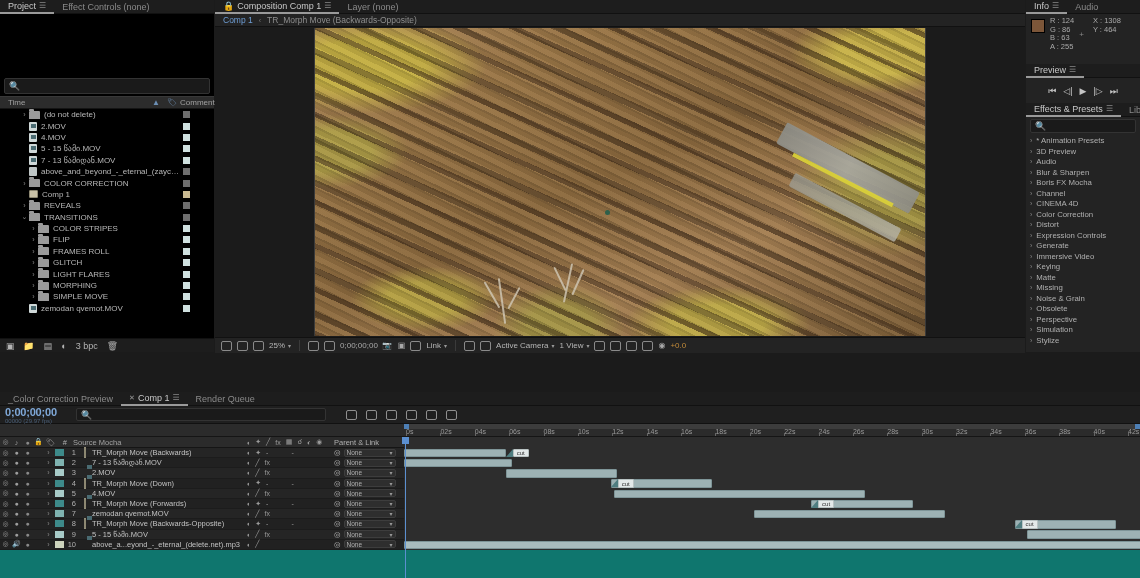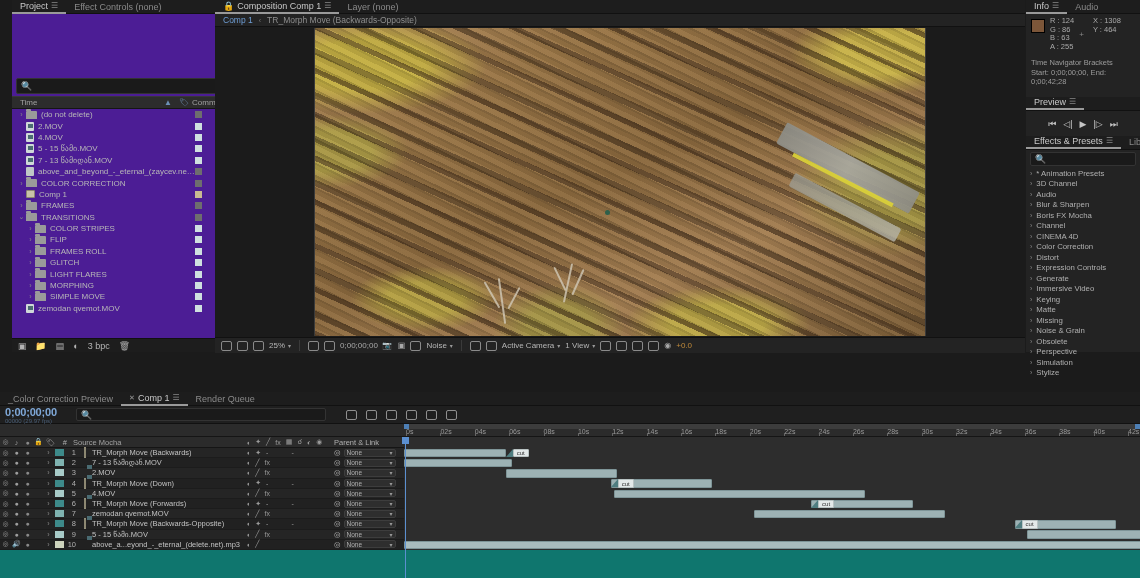--- a/index.html
+++ b/index.html
@@ -14,31 +14,31 @@
   }
   .panel { position:absolute; background:#232323; }
 
   
   .tabbar { height:14px; background:#1d1d1d; display:flex; align-items:center; border-bottom:1px solid #111; }
   .tab { padding:0 8px; height:14px; line-height:14px; color:#8a8a8a; font-size:9px; white-space:nowrap; display:flex; align-items:center; gap:3px; }
   .tab.active { color:#c8c8c8; border-bottom:2px solid #9a9a9a; }
   .tab .hamb { font-size:8px; color:#888; }
 
   
-  #projectPanel { left:12px; top:0; width:214px; height:352px; background:#4c1d95; }
+  #projectPanel { left:0; top:0; width:214px; height:352px; background:#000000; }
   .proj-blank { height:62px; }
   .search-row { height:16px; margin:2px 4px; background:#1a1a1a; border:1px solid #333; border-radius:2px; display:flex; align-items:center; padding:0 4px; gap:4px; }
   .search-row .mag { color:#777; font-size:9px; }
   .col-head { height:13px; background:#2c2c2c; border-top:1px solid #383838; border-bottom:1px solid #151515;
               display:flex; align-items:center; font-size:8px; color:#a0a0a0; }
   .col-head .cname { padding-left:8px; flex:1; }
   .col-head .cicon { width:16px; text-align:center; color:#6c8fb5; }
   .col-head .ccomment { width:34px; }
   .proj-list { overflow:hidden; }
-  .proj-row { height:11.4px; display:flex; align-items:center; font-size:8px; color:#b8b8b8; padding-left:3px; }
+  .proj-row { height:11.4px; display:flex; align-items:center; font-size:8px; color:#b8b8b8; padding-left:18px; }
   .tw { width:9px; text-align:center; color:#888; font-size:7px; }
   .folder-ic { width:11px; height:8px; background:#9a9a9a; border-radius:1px 1px 0 0; position:relative; margin-right:4px; flex:none;}
   .folder-ic:before { content:''; position:absolute; left:0; top:-2px; width:5px; height:2px; background:#9a9a9a; border-radius:1px 1px 0 0;}
   .file-ic { width:8px; height:9px; background:#cfd8d8; border-radius:1px; margin-right:4px; flex:none; position:relative;}
   .file-ic:after { content:''; position:absolute; left:1.5px; top:2px; width:5px; height:4px; background:#4a6b72;}
   .comp-ic { width:9px; height:8px; background:#c9c2a8; border-radius:1px; margin-right:4px; flex:none; border:1px solid #8d8872;}
   .audio-ic { width:8px; height:9px; background:#bfc6c6; border-radius:1px; margin-right:4px; flex:none;}
   .proj-label { flex:1; white-space:nowrap; overflow:hidden; text-overflow:ellipsis; }
   .sw-box { width:7px; height:7px; background:#cfe0df; margin-right:24px; flex:none;}
   .sw-box.grey { background:#6e6e6e; }
@@ -218,21 +218,21 @@
         <span style="width:2px"></span>
         <span class="tw"></span>
         <span class="comp-ic"></span>
         <span class="proj-label">Comp 1</span>
         <span class="sw-box tan"></span>
       </div>
       <div class="proj-row">
         <span style="width:2px"></span>
         <span class="tw">›</span>
         <span class="folder-ic"></span>
-        <span class="proj-label">FRAMES</span>
+        <span class="proj-label">REVEALS</span>
         <span class="sw-box grey"></span>
       </div>
       <div class="proj-row">
         <span style="width:2px"></span>
         <span class="tw">⌄</span>
         <span class="folder-ic"></span>
         <span class="proj-label">TRANSITIONS</span>
         <span class="sw-box grey"></span>
       </div>
       <div class="proj-row">
@@ -343,21 +343,21 @@
       <span class="caret">▾</span>
     </span>
     <span class="tb-sep"></span>
     <span class="tb-ic"></span>
     <span class="tb-ic"></span>
     <span>0;00;00;00</span>
     <span>📷</span>
     <span>▣</span>
     <span class="tb-ic"></span>
     <span class="tb-sel">
-      <span>Noise</span>
+      <span>Link</span>
       <span class="caret">▾</span>
     </span>
     <span class="tb-sep"></span>
     <span class="tb-ic"></span>
     <span class="tb-ic"></span>
     <span class="tb-sel">
       <span>Active Camera</span>
       <span class="caret">▾</span>
     </span>
     <span class="tb-sel">
@@ -398,24 +398,20 @@
       </div>
       <span class="plusmark">+</span>
       <div class="xy">
         <div><span>X :</span>
              <span>1308</span></div>
         <div><span>Y :</span>
              <span>464</span></div>
       </div>
     </div>
   </div>
-  <div class="tnb">
-    <div>Time Navigator Brackets</div>
-    <div>Start: 0;00;00;00, End: 0;00;42;28</div>
-  </div>
 
   <div class="tabbar" style="margin-top:10px">
     <div class="tab active">
       <span>Preview</span>
       <span class="hamb">☰</span>
     </div>
   </div>
   <div class="prev-ctrls" id="prevCtrls">
       <span>⏮</span>
       <span>◁|</span>
@@ -436,21 +432,21 @@
   <div class="fx-search">
     <span class="mag">🔍</span>
   </div>
   <div id="fxList">
       <div class="fx-row">
         <span class="fx-tw">›</span>
         <span>* Animation Presets</span>
       </div>
       <div class="fx-row">
         <span class="fx-tw">›</span>
-        <span>3D Channel</span>
+        <span>3D Preview</span>
       </div>
       <div class="fx-row">
         <span class="fx-tw">›</span>
         <span>Audio</span>
       </div>
       <div class="fx-row">
         <span class="fx-tw">›</span>
         <span>Blur &amp; Sharpen</span>
       </div>
       <div class="fx-row">

